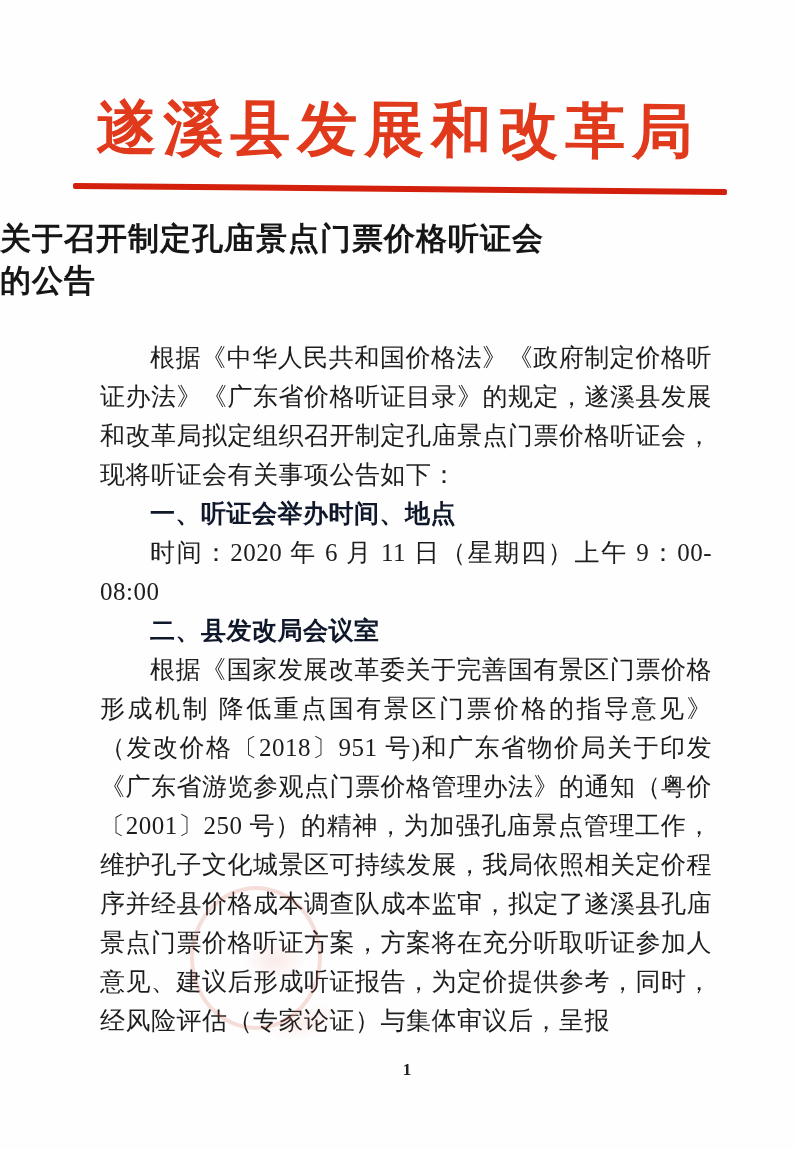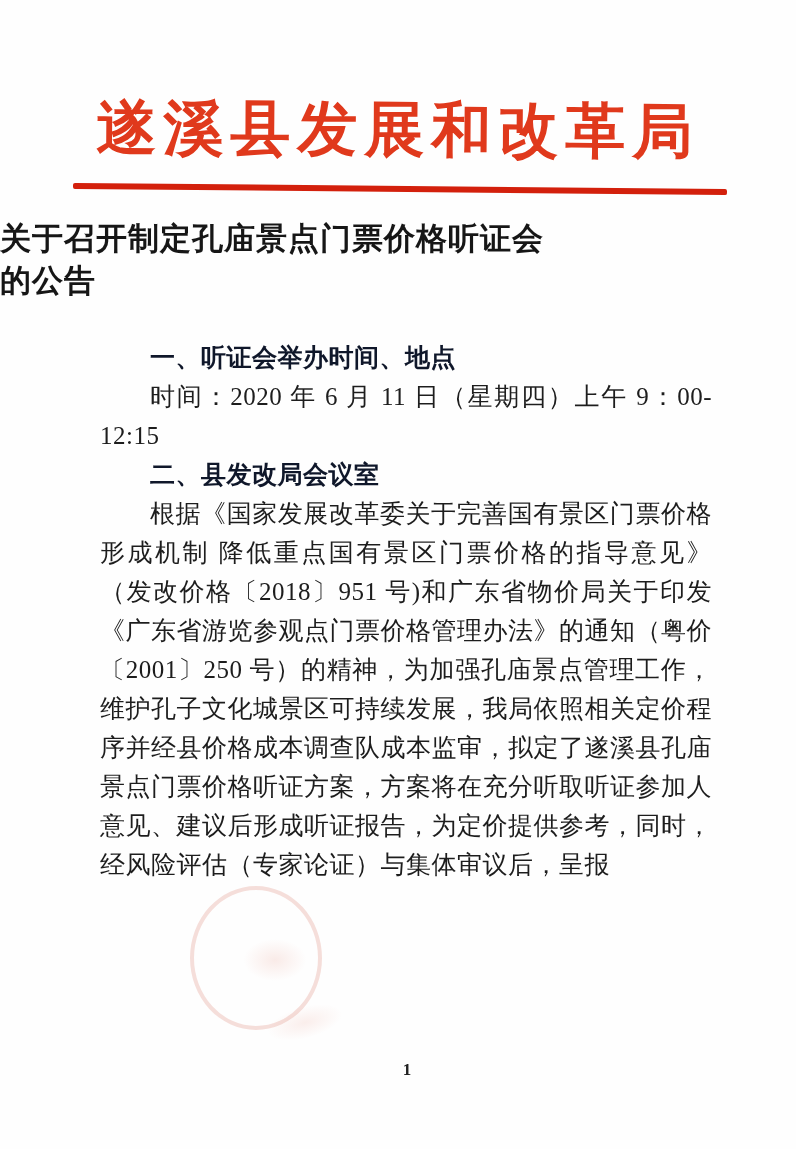--- a/index.html
+++ b/index.html
@@ -120,22 +120,23 @@
   <div class="agency">遂溪县发展和改革局</div>
 
   <div class="red-line"></div>
 
   <h1 class="doc-title">
     <span>关于召开制定孔庙景点门票价格听证会</span><br>
     <span>的公告</span>
   </h1>
 
   <div class="body-text" id="body-container">
+      <div class="para">根据《中华人民共和国价格法》《政府制定价格听证办法》《广东省价格听证目录》的规定，遂溪县发展和改革局拟定组织召开制定孔庙景点门票价格听证会，现将听证会有关事项公告如下：</div>
       <div class="para bold">一、听证会举办时间、地点</div>
-      <div class="para">时间：2020 年 6 月 11 日（星期四）上午 9：00-12:15</div>
+      <div class="para">时间：2020 年 6 月 11 日（星期四）上午 9：00-08:00</div>
       <div class="para bold">二、县发改局会议室</div>
       <div class="para">根据《国家发展改革委关于完善国有景区门票价格形成机制 降低重点国有景区门票价格的指导意见》（发改价格〔2018〕951 号)和广东省物价局关于印发《广东省游览参观点门票价格管理办法》的通知（粤价〔2001〕250 号）的精神，为加强孔庙景点管理工作，维护孔子文化城景区可持续发展，我局依照相关定价程序并经县价格成本调查队成本监审，拟定了遂溪县孔庙景点门票价格听证方案，方案将在充分听取听证参加人意见、建议后形成听证报告，为定价提供参考，同时，经风险评估（专家论证）与集体审议后，呈报</div>
     </div>
 
   <div class="stamp"></div>
   <div class="stamp-blotch1"></div>
   <div class="stamp-blotch2"></div>
 
   <div class="page-num">1</div>
 

